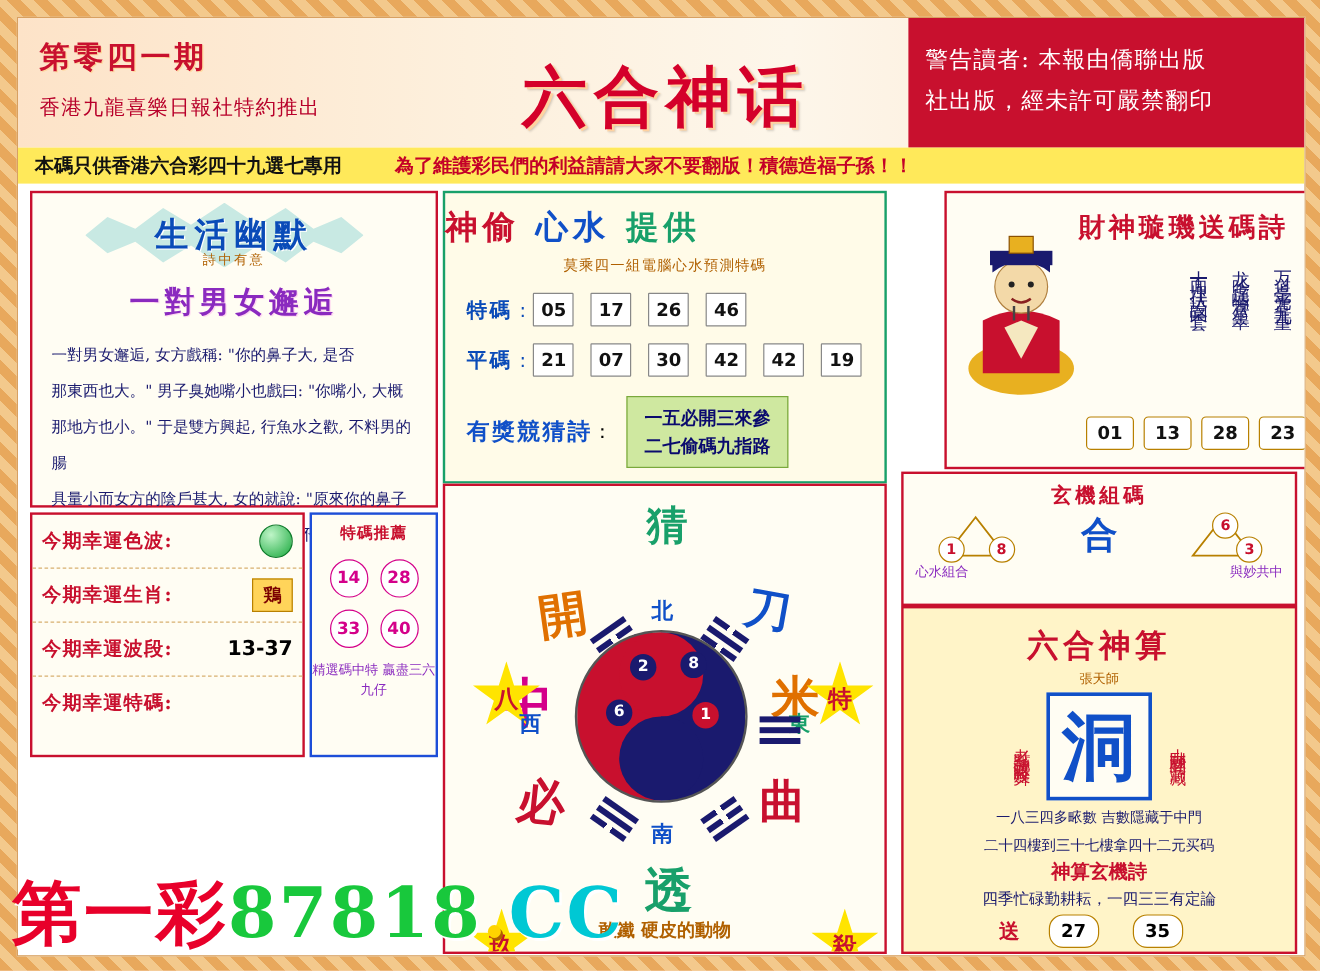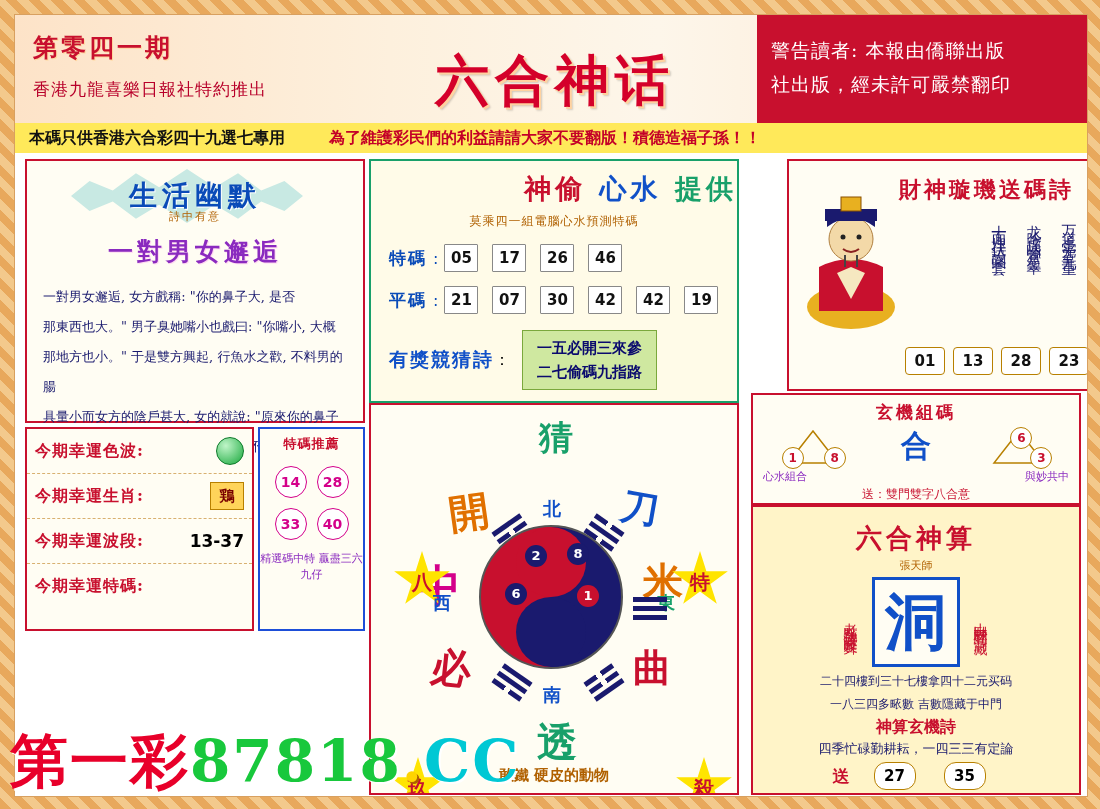--- a/index.html
+++ b/index.html
@@ -134,21 +134,21 @@
   .rec-foot{
     text-align:center;font-size:11px;color:#8a2abf;margin-top:6px;line-height:16px;
     font-family:"DejaVu Serif","Liberation Serif",serif;
   }
   
   .box-mid-top{
     position:absolute;left:354px;top:6px;width:366px;height:240px;
     background:#fffbe8;border:2px solid #18a06a;
   }
   .mid-title{
-    text-align:right;margin-top:10px;font-size:27px;font-weight:bold;letter-spacing:4px;
+    text-align:left;margin-top:10px;font-size:27px;font-weight:bold;letter-spacing:4px;
     font-family:"DejaVu Serif","Liberation Serif",serif;
   }
   .mid-title .t1{color:#c8102e;}
   .mid-title .t2{color:#1050c8;}
   .mid-title .t3{color:#18a06a;}
   .mid-sub{
     text-align:center;font-size:12px;color:#b06000;margin-top:6px;letter-spacing:1px;
     font-family:"DejaVu Serif","Liberation Serif",serif;
   }
   .num-row{display:flex;align-items:center;margin:14px 0 0 18px;}
@@ -523,33 +523,32 @@
                 <polygon points="31,4 6,36 56,36" fill="none" stroke="#b88000" stroke-width="1.5"></polygon>
               </svg>
             <span class="tn" style="left:22px;top:0px;">6</span>
             <span class="tn" style="left:42px;top:20px;">3</span>
           </span>
         </div>
         <div class="xj-foot">
           <span>心水組合</span>
           <span>與妙共中</span>
         </div>
-        <div class="xj-send">送：雙門雙字八合意</div>
       </div>
 
       <div class="box-shensuan">
         <div class="ss-title">六合神算</div>
         <div class="ss-sub">張天師</div>
         <div class="ss-mid">
           <span class="ss-col">老點跳波渡咬舞</span>
           <span class="ss-dong">洞</span>
           <span class="ss-col">山卧林間一洞藏</span>
         </div>
+        <div class="ss-line">一八三四多畩數  吉數隱藏于中門</div>
         <div class="ss-line">二十四樓到三十七樓拿四十二元买码</div>
-        <div class="ss-line">一八三四多畩數  吉數隱藏于中門</div>
         <div class="ss-poemtitle">神算玄機詩</div>
         <div class="ss-poem">四季忙碌勤耕耘，一四三三有定論</div>
         <div class="ss-send">
           <span class="lab">送</span>
           <span class="n">27</span>
           <span class="n">35</span>
         </div>
       </div>
 
     </div>

